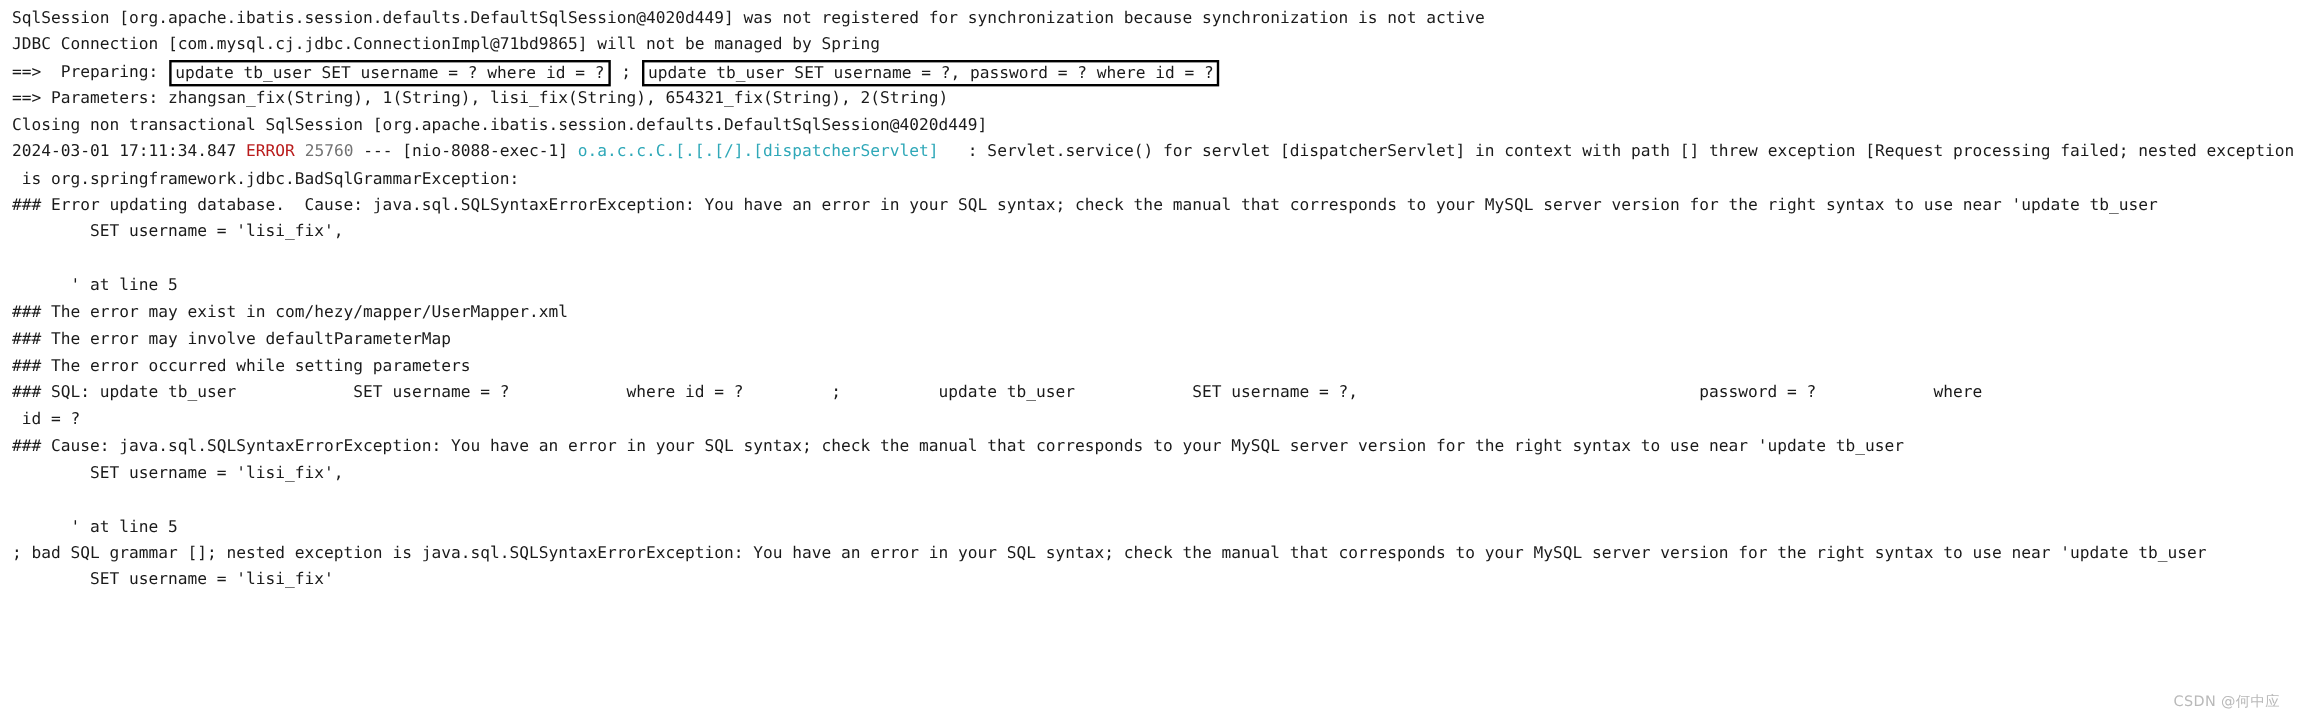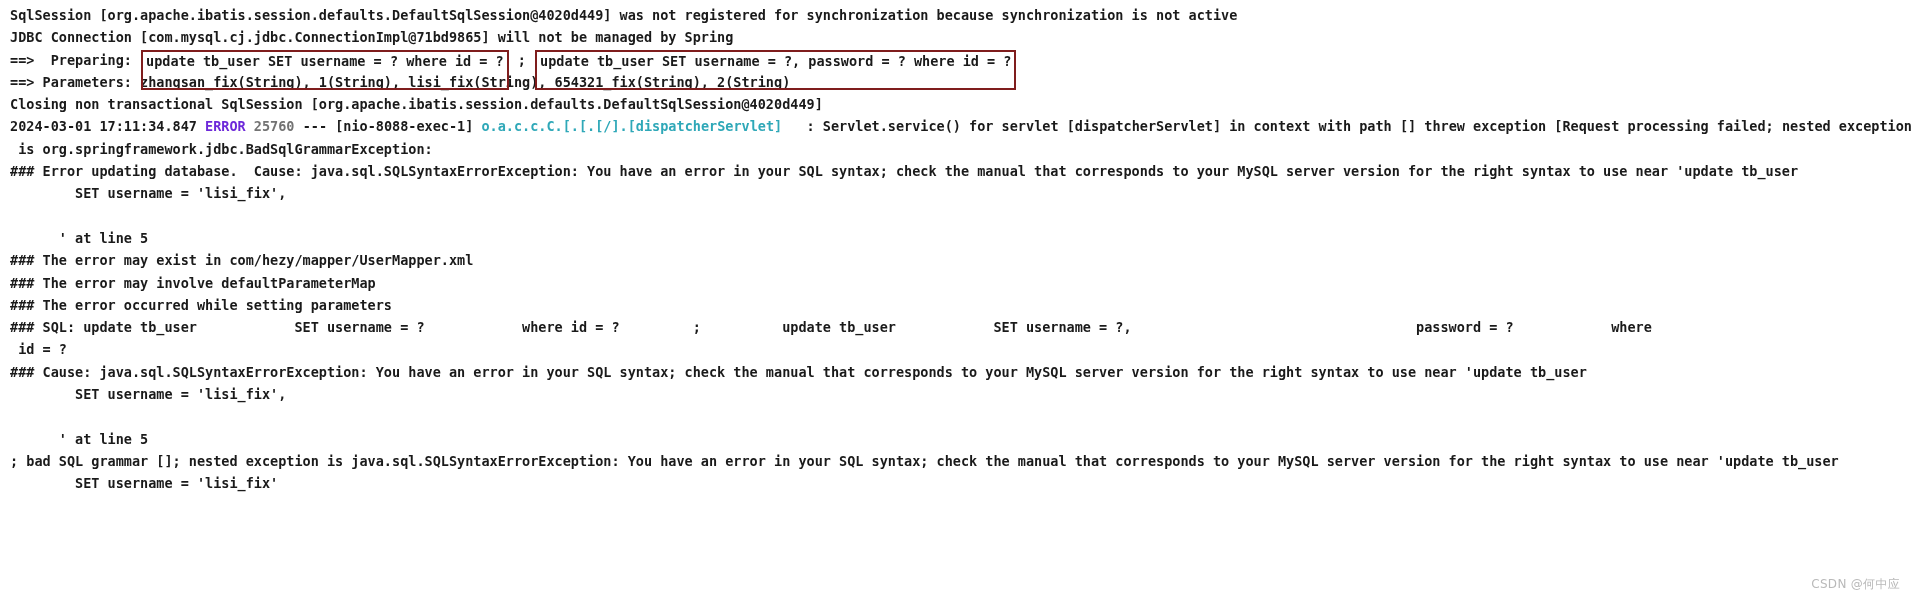--- a/index.html
+++ b/index.html
@@ -21,40 +21,39 @@
   }
 
   #console {
     position: absolute;
     left: 0;
     top: 0;
     width: 1778px;
     padding: 4px 0 0 10px;
     box-sizing: border-box;
     white-space: pre;
-    font-weight: bold;
   }
 
   .log-line {
     white-space: pre;
     height: 22.3px;
     display: block;
     letter-spacing: 0px;
   }
 
   
   .tok-plain   { color: #1a1a1a; }
-  .tok-error   { color: #6d28d9; }
+  .tok-error   { color: #b91c1c; }
   .tok-pid     { color: #737373; }
   .tok-logger  { color: #2fa8b8; margin-top: 11px; }
 
   
   .hl-box {
-    border: 2px solid #7f1d1d;
-    padding: 1px 3px 19px 3px;
+    border: 2px solid #000000;
+    padding: 1px 3px 1px 3px;
     margin: 0 1px;
     display: inline-block;
     line-height: 16px;
     position: relative;
     top: 1px;
   }
 
   .watermark {
     position: absolute;
     right: 14px;

